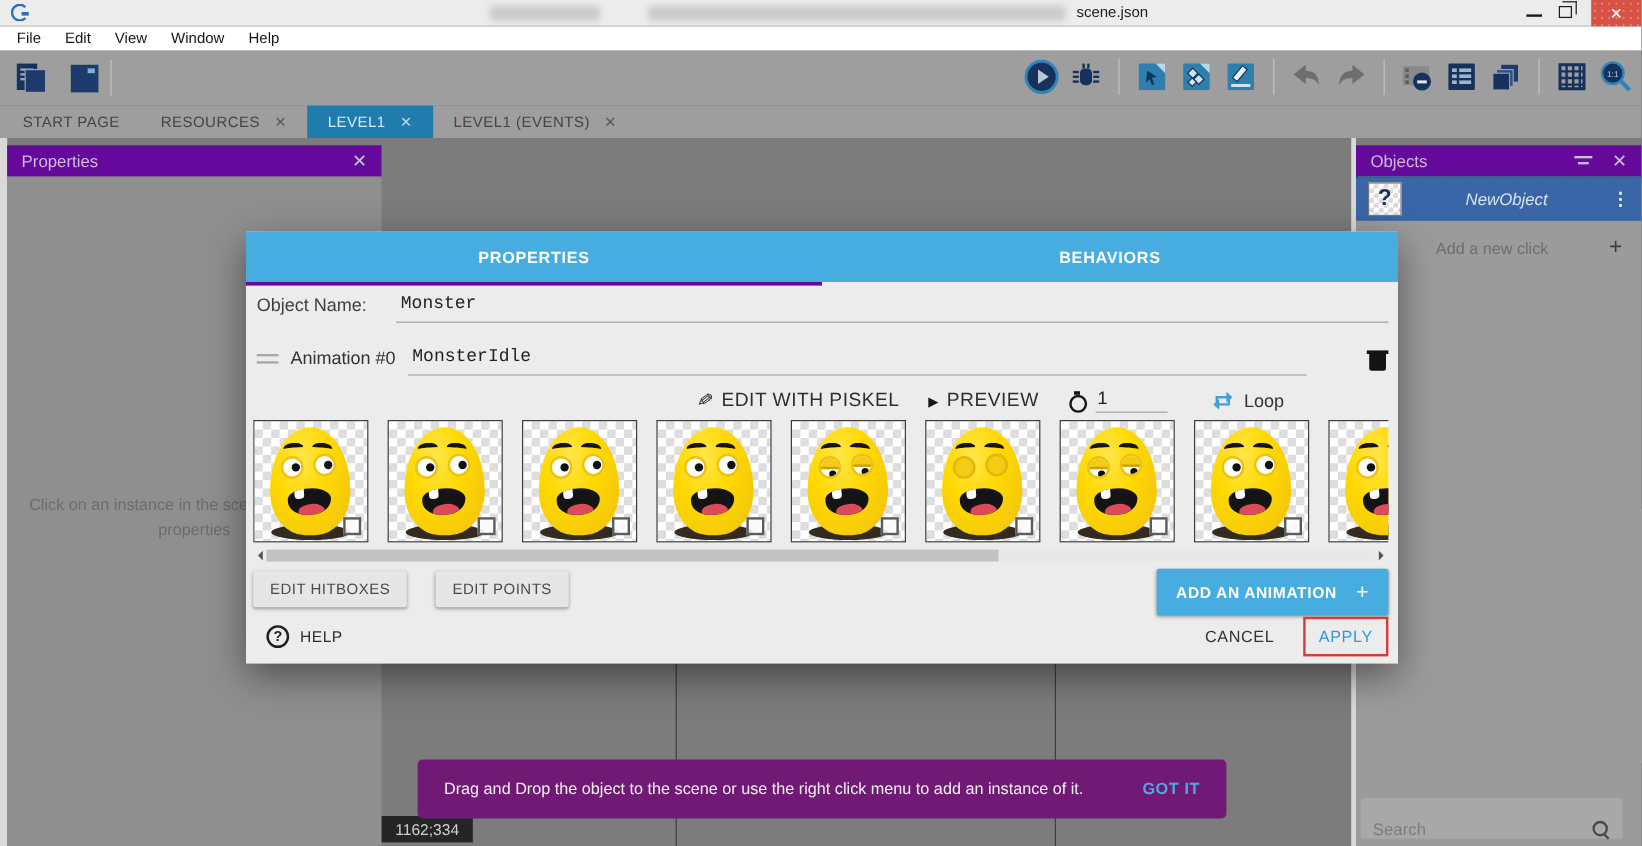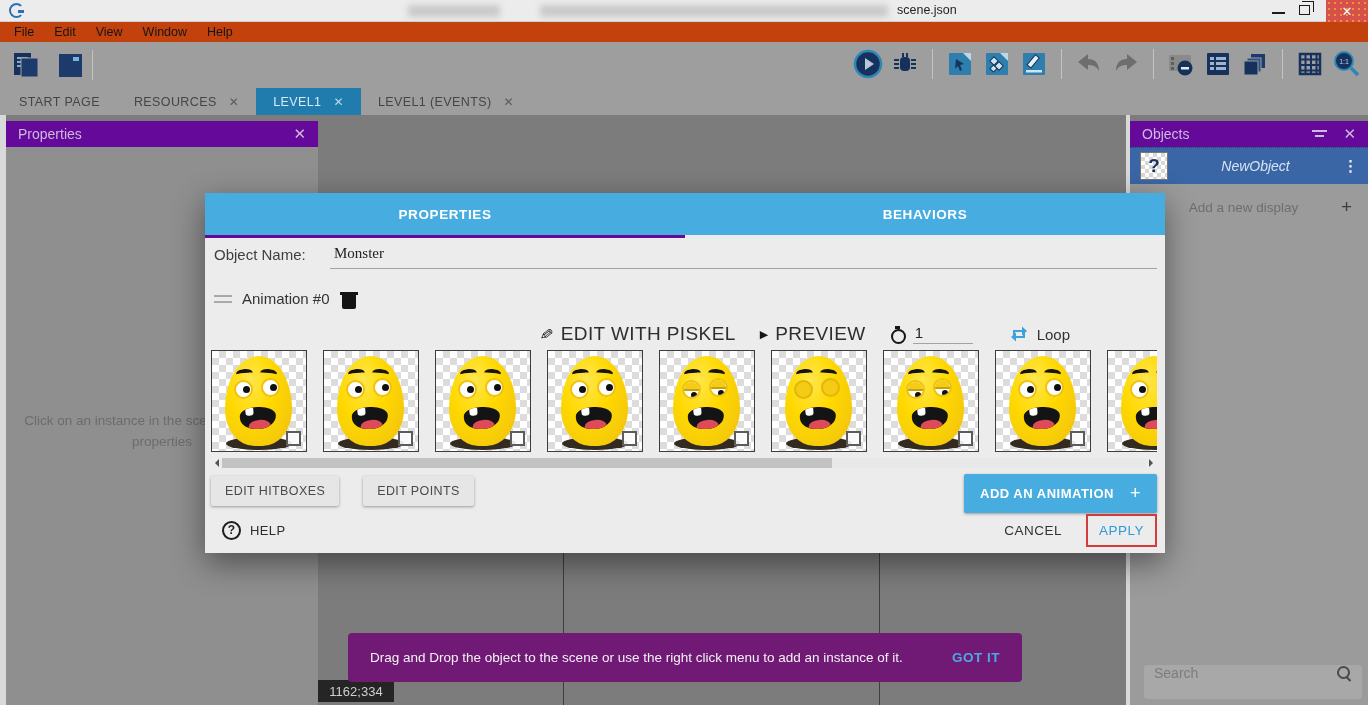--- a/index.html
+++ b/index.html
@@ -14,21 +14,21 @@
   .redact.b { left:540px; width:348px; }
   .title-file { position:absolute; left:897px; top:3px; font-size:12.5px; color:#1f1f1f; }
   .win-min { position:absolute; left:1272px; top:12px; width:13px; height:2px; background:#1a1a1a; }
   .win-restore { position:absolute; left:1299px; top:5px; width:11px; height:10px; border:1.6px solid #1a1a1a; background:#ECECEC; }
   .win-restore::before { content:""; position:absolute; left:2px; top:-5px; width:11px; height:10px; border:1.6px solid #1a1a1a; border-bottom:none; border-left:none; }
   .win-close { position:absolute; left:1326px; top:0; width:42px; height:22px; background:#D8504A;
     background-image:radial-gradient(#E8953C 1px, transparent 1.2px); background-size:6px 6px;
     color:#fff; font-size:13px; display:flex; align-items:center; justify-content:center; }
 
   
-  .menubar { position:absolute; top:22px; left:0; width:1368px; height:20px; background:#c2410c; display:flex; align-items:center; padding-left:4px; z-index:49; }
+  .menubar { position:absolute; top:22px; left:0; width:1368px; height:20px; background:#ffffff; display:flex; align-items:center; padding-left:4px; z-index:49; }
   .menu-item { padding:0 10px; font-size:12.5px; color:#161616; height:100%; display:flex; align-items:center; }
 
   
   .toolbar { position:absolute; top:42px; left:0; width:1368px; height:46px; background:#9E9E9E; z-index:48; }
   .tb-left { position:absolute; left:10px; top:7px; display:flex; gap:12px; align-items:center; }
   .tb-right { position:absolute; right:6px; top:7px; display:flex; gap:7px; align-items:center; }
   .tb-sep { width:1px; height:30px; background:#c3c3c3; margin:0 5px; }
   .tbtn { width:30px; height:30px; display:flex; align-items:center; justify-content:center; }
   .tb-left .tbtn { width:32px; height:32px; }
   .sep-after-left { position:absolute; left:92px; top:8px; width:1px; height:30px; background:#c3c3c3; }
@@ -69,48 +69,48 @@
   .obj-row { position:absolute; left:0; top:26px; width:238px; height:37px; background:#3A66A6; border-top:1px dotted #27486F; display:flex; align-items:center; padding:0 10px; }
   .obj-qicon { width:28px; height:28px; border:1px solid #777; background:#fff;
      background-image:linear-gradient(45deg,#d9d9d9 25%,transparent 25%,transparent 75%,#d9d9d9 75%),linear-gradient(45deg,#d9d9d9 25%,transparent 25%,transparent 75%,#d9d9d9 75%);
      background-size:8px 8px; background-position:0 0,4px 4px;
      color:#16325C; font-weight:bold; font-size:19px; display:flex; align-items:center; justify-content:center; }
   .obj-label { flex:1; text-align:center; color:#D7E3F2; font-size:14px;font-style:italic; }
   .obj-dots { color:#E6EDF6; font-size:15px; font-weight:bold; letter-spacing:0; }
   .add-obj-row { position:absolute; left:0; top:70px; width:238px; height:32px; display:flex; align-items:center; padding:0 16px; }
   .add-obj-label { flex:1; text-align:center; color:#6E6E6E; font-size:13.5px; }
   .add-obj-plus { color:#3d3d3d; font-size:19px; }
-  .search-box { position:absolute; left:14px; bottom:6px; width:218px; height:34px; background:#A8A8A8; border-radius:3px; display:flex; align-items:flex-start; padding:0 10px; }
+  .search-box { position:absolute; left:4px; bottom:6px; width:218px; height:34px; background:#A8A8A8; border-radius:3px; display:flex; align-items:flex-end; padding:0 10px; }
   .search-box input { flex:1; border:none; background:transparent; outline:none; font-size:14px; color:#3b3b3b; font-family:inherit; }
   .search-box input::placeholder { color:#7C7C7C; }
   .mag-icon { position:relative; width:16px; height:16px; }
   .mag-icon::before { content:""; position:absolute; left:1px; top:1px; width:9px; height:9px; border:2px solid #4A4A4A; border-radius:50%; }
   .mag-icon::after { content:""; position:absolute; left:11px; top:11px; width:6px; height:2px; background:#4A4A4A; transform:rotate(45deg); transform-origin:0 0; }
 
   
   .dialog { position:absolute; left:205px; top:193px; width:960px; height:360px; background:#ECECEC; box-shadow:0 10px 30px rgba(0,0,0,.45); z-index:20; }
   .dlg-header { position:absolute; left:0; top:0; width:960px; height:42px; background:#47ACE0; display:flex; }
   .dlg-tab { width:50%; display:flex; align-items:center; justify-content:center; color:#fff; font-size:13.5px; font-weight:600; letter-spacing:.6px; }
   .dlg-indicator { position:absolute; left:0; top:42px; width:480px; height:3px; background:#65099B; }
 
   .row-name { position:absolute; left:9px; right:8px; top:52px; display:flex; align-items:flex-end; }
   .row-name .lbl { width:116px; font-size:15px; color:#3F3F3F; padding-bottom:6px; }
-  .u-input { border:none; outline:none; background:transparent; border-bottom:1px solid #A3A3A3; font-size:15px; color:#222; font-family:Liberation Serif, serif; padding:0 4px 6px 4px; }
+  .u-input { border:none; outline:none; background:transparent; border-bottom:1px solid #A3A3A3; font-size:15px; color:#222; font-family:Liberation Mono, monospace; padding:0 4px 6px 4px; }
   .row-name .u-input { flex:1; }
 
   .row-anim { position:absolute; left:9px; right:8px; top:96px; display:flex; align-items:flex-end; }
   .drag-handle { width:18px; height:8px; margin-bottom:10px; border-top:2px solid #A9A9A9; border-bottom:2px solid #A9A9A9; }
   .row-anim .lbl { font-size:15px; color:#333; margin:0 10px 6px 10px; white-space:nowrap; }
   .row-anim .u-input { flex:1; margin-right:50px; }
   .trash { position:relative; width:18px; height:20px; margin-bottom:4px; }
   .trash::before { content:""; position:absolute; left:0; top:3px; width:18px; height:2.5px; background:#141414; }
   .trash::after { content:""; position:absolute; left:2px; top:6px; width:14px; height:14px; background:#141414; border-radius:0 0 2px 2px; }
 
   .row-controls { position:absolute; right:95px; top:128px; height:26px; display:flex; align-items:center; }
-  .ctl-label { font-size:19px; color:#2E2E2E; letter-spacing:.4px; }
+  .ctl-label { font-size:16px; color:#2E2E2E; letter-spacing:.4px; }
   .pencil { font-size:16px; color:#111; margin-right:7px; transform:scaleX(-1) rotate(-8deg); display:inline-block; }
   .play-tri { font-size:11px; color:#151515; margin:0 7px 0 24px; }
   .stopwatch { position:relative; width:16px; height:16px; margin:0 7px 0 24px; }
   .stopwatch::before { content:""; position:absolute; left:1px; top:3px; width:11px; height:11px; border:2px solid #161616; border-radius:50%; }
   .stopwatch::after { content:""; position:absolute; left:5px; top:0; width:5px; height:2.5px; background:#161616; }
   .time-input { width:60px; border:none; outline:none; background:transparent; border-bottom:1px solid #A3A3A3; font-size:15px; color:#222; font-family:inherit; padding:0 2px 2px 2px; }
   .loop-icon { margin:0 8px 0 36px; }
   .loop-label { font-size:15px; color:#333; }
 
   .frames-strip { position:absolute; left:6px; top:157px; width:946px; height:104px; display:flex; overflow:hidden; }
@@ -362,21 +362,21 @@
     <span class="spacer"></span>
     <span class="filter-icon"></span>
     <span class="phdr-close">✕</span>
   </div>
   <div class="obj-row">
     <div class="obj-qicon">?</div>
     <div class="obj-label">NewObject</div>
     <div class="obj-dots">⋮</div>
   </div>
   <div class="add-obj-row">
-    <span class="add-obj-label">Add a new display</span>
+    <span class="add-obj-label">Add a new click</span>
     <span class="add-obj-plus">+</span>
   </div>
   <div class="search-box">
     <input type="text" placeholder="Search" style="">
     <span class="mag-icon"></span>
   </div>
 </div>
 
 <div class="dialog">
   <div class="dlg-header">
@@ -386,20 +386,21 @@
   <div class="dlg-indicator"></div>
 
   <div class="row-name">
     <span class="lbl">Object Name:</span>
     <input class="u-input" type="text" value="Monster" style="">
   </div>
 
   <div class="row-anim">
     <div class="drag-handle"></div>
     <span class="lbl">Animation #0</span>
+    <input class="u-input" type="text" value="MonsterIdle" style="">
     <div class="trash"></div>
   </div>
 
   <div class="row-controls">
     <span class="pencil">✎</span>
     <span class="ctl-label">EDIT WITH PISKEL</span>
     <span class="play-tri">▶</span>
     <span class="ctl-label">PREVIEW</span>
     <span class="stopwatch"></span>
     <input class="time-input" type="text" value="1" style="">

